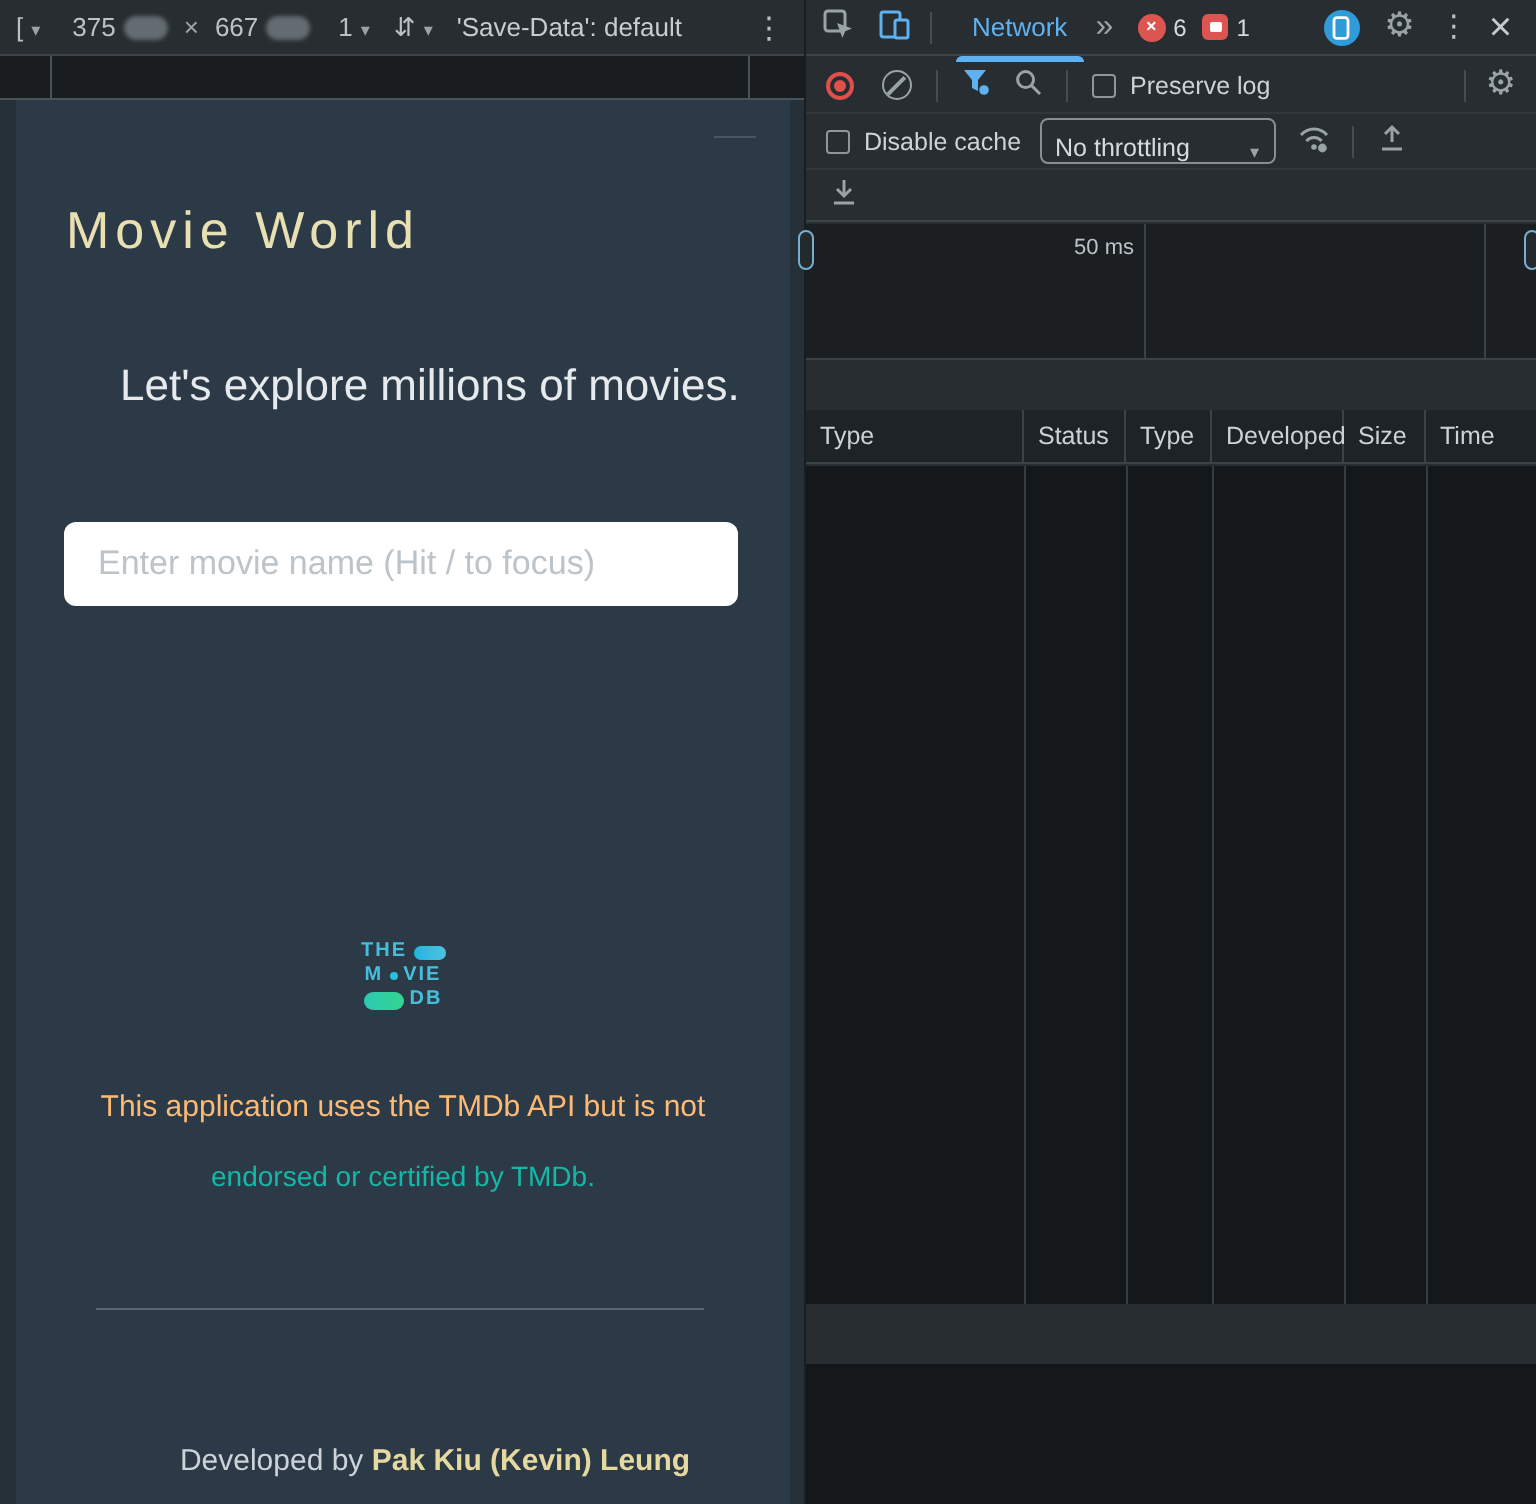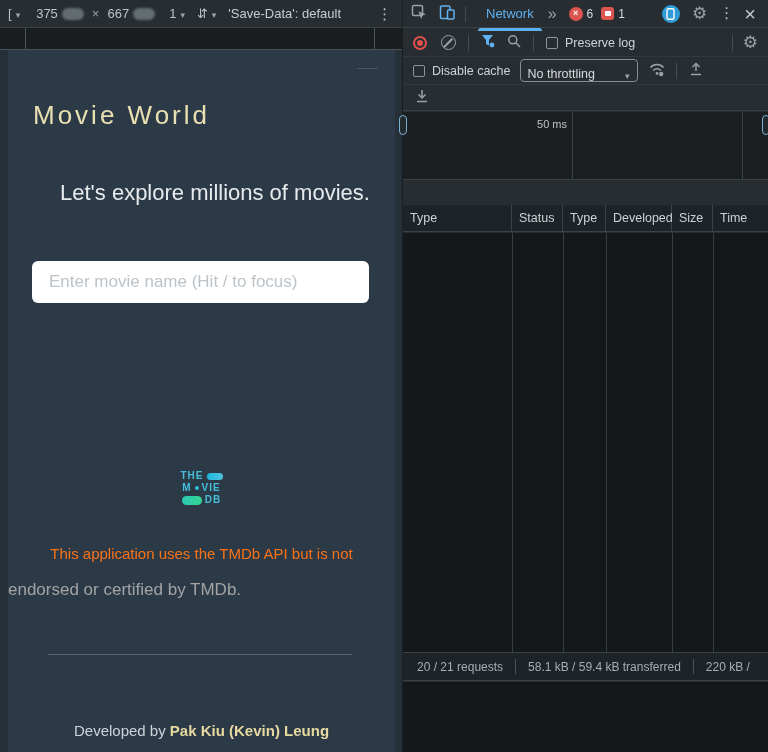--- a/index.html
+++ b/index.html
@@ -39,26 +39,26 @@
     display:flex; flex-direction:column; align-items:center; gap:2px; }
   .tl-row { display:flex; align-items:center; gap:3px; font-size:10px; font-weight:bold;
     letter-spacing:1px; color:#45bfd9; line-height:1; }
   .tl-pill1 { width:16px; height:7px; border-radius:4px;
     background:linear-gradient(90deg,#1fb6e0,#4ec3e0); }
   .tl-pill2 { width:20px; height:9px; border-radius:5px;
     background:linear-gradient(90deg,#2bc9b4,#35d491); }
   .tl-ring { width:4px; height:4px; border:2px solid #2cc0d8; border-radius:50%; }
 
   .app-disc1 { position:absolute; left:0; top:495px; width:100%; text-align:center;
-    font-size:15px; color:#f97316; }
-  .app-disc2 { position:absolute; left:0; top:530px; width:100%; text-align:left;
-    font-size:17px; color:#a3a3a3; }
+    font-size:15px; color:#fdba74; }
+  .app-disc2 { position:absolute; left:0; top:530px; width:100%; text-align:center;
+    font-size:14px; color:#14b8a6; }
   .app-divider { position:absolute; left:40px; top:604px; width:304px; height:1px;
     background:rgba(210,215,220,0.28); }
-  .app-credit { position:absolute; left:0; top:672px; width:100%; text-align:center;
+  .app-credit { position:absolute; left:16px; top:672px; width:100%; text-align:center;
     font-size:15px; color:#ccd3d9; }
   .app-credit .credit-link { color:#e6d9a0; font-weight:bold; }
   .app-faint-line { position:absolute; left:349px; top:18px; width:21px; height:1px;
     background:rgba(255,255,255,0.14); }
 
   
   .right-pane { position:absolute; left:402px; top:0; width:366px; height:752px;
     background:#272d31; border-left:1px solid #1a1e20; font-size:12px; color:#c8ced2; }
 
   .rp-tabbar { position:absolute; left:0; top:0; width:100%; height:28px;
@@ -318,23 +318,16 @@
     </div>
 
     <div class="rp-tbody">
       <div class="col-sep" style="left:109px"></div>
       <div class="col-sep" style="left:160px"></div>
       <div class="col-sep" style="left:203px"></div>
       <div class="col-sep" style="left:269px"></div>
       <div class="col-sep" style="left:310px"></div>
     </div>
 
-    <div class="rp-summary">
-      <span class="ml14">20 / 21 requests</span>
-      <span class="sum-sep"></span>
-      <span>58.1 kB / 59.4 kB transferred</span>
-      <span class="sum-sep"></span>
-      <span>220 kB /</span>
-    </div>
 
     <div class="rp-bottom"></div>
   </div>
 </div>
 
 </body></html>

